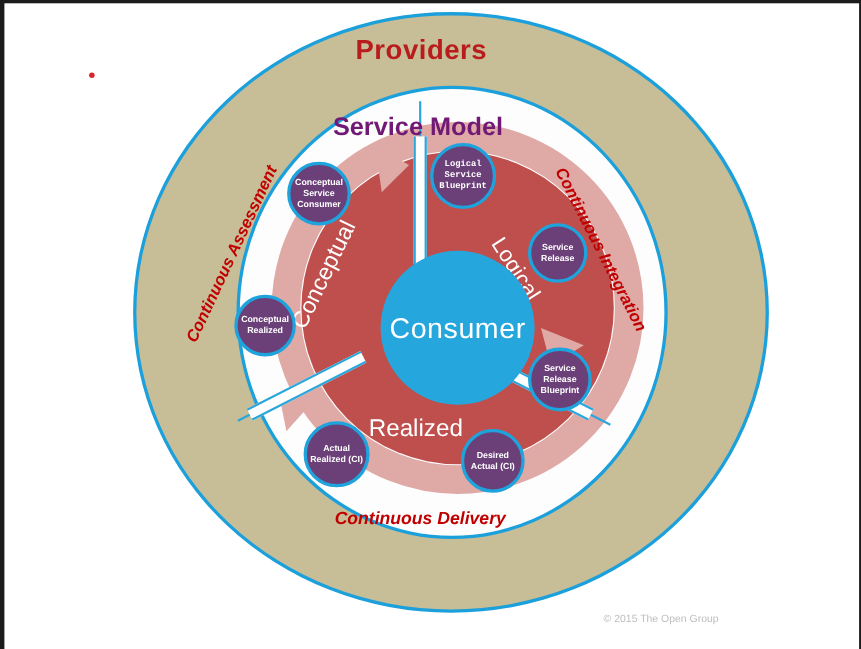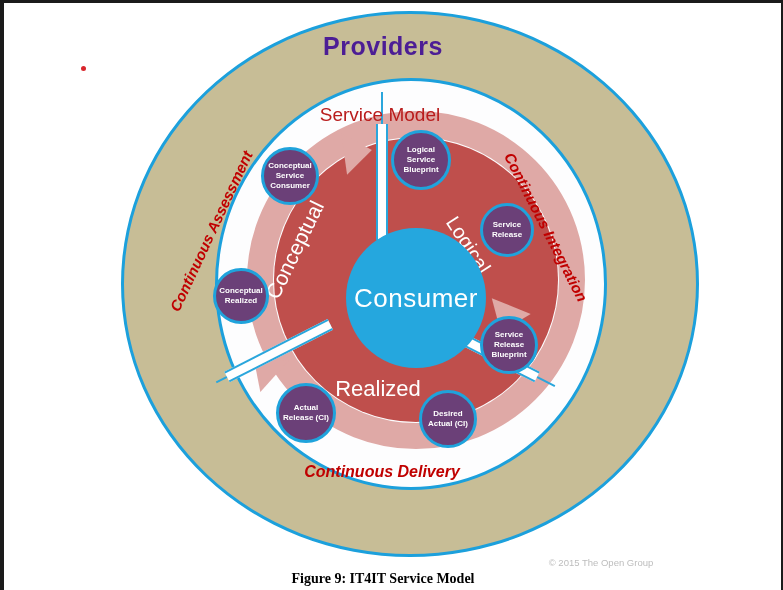--- a/index.html
+++ b/index.html
@@ -41,23 +41,23 @@
   .divider .line { position:absolute; left:58px; top:-1px; height:2px; background:#2aa6dc; }
   .divider .band { position:absolute; left:58px; top:-6px; width:116px; height:12px;
                    background:#ffffff; border-top:2px solid #2aa6dc; border-bottom:2px solid #2aa6dc; }
   .divider-up    { transform:rotate(-90deg); }
   .divider-dr    { transform:rotate(27deg); }
   .divider-dl    { transform:rotate(153deg); }
 
   
   .txt { position:absolute; white-space:nowrap; transform:translate(-50%,-50%); }
   .providers-label { left:383px; top:46px; font-size:25px; font-weight:bold;
-                     color:#4c1d95; letter-spacing:0.5px; z-index:10;text-align:right; }
-  .service-model-label { left:380px; top:115px; font-size:19px; font-weight:normal;
-                     color:#b91c1c; z-index:10; }
+                     color:#b91c1c; letter-spacing:0.5px; z-index:10;text-align:right; }
+  .service-model-label { left:380px; top:115px; font-size:23px; font-weight:bold;
+                     color:#701a75; z-index:10; }
 
   
   .phase { position:absolute; color:#ffffff; z-index:7; white-space:nowrap; }
   .phase-conceptual { left:295px; top:250px; font-size:21px;
                       transform:translate(-50%,-50%) rotate(-64deg); }
   .phase-logical    { left:468px; top:245px; font-size:20px;
                       transform:translate(-50%,-50%) rotate(57deg); }
   .phase-realized   { left:378px; top:389px; font-size:22px;
                       transform:translate(-50%,-50%); }
 
@@ -70,21 +70,21 @@
                  transform:translate(-50%,-50%) rotate(63deg); }
   .flow-bottom { left:382px; top:472px; font-size:16px;
                  transform:translate(-50%,-50%);text-align:center; }
 
   
   .node { position:absolute; border-radius:50%; background:#6b4078;
           border:3px solid #1fa3dc; z-index:9; display:flex; align-items:center;
           justify-content:center; text-align:center; }
   .node .node-label { color:#ffffff; font-size:8px; font-weight:bold; line-height:1.25; width:50px; }
   .node-csb { left:261px; top:147px; width:58px; height:58px; }
-  .node-lsb { left:391px; top:130px; width:60px; height:60px; }
+  .node-lsb { left:391px; top:130px; width:60px; height:60px;font-family:Liberation Mono, monospace; }
   .node-sr  { left:480px; top:203px; width:54px; height:54px; }
   .node-srb { left:480px; top:316px; width:58px; height:58px; }
   .node-cs  { left:213px; top:268px; width:56px; height:56px; }
   .node-as  { left:276px; top:383px; width:60px; height:60px; }
   .node-ds  { left:419px; top:390px; width:58px; height:58px; }
 
   .copyright { position:absolute; left:601px; top:557px; transform:translateX(-50%);
                color:#bdbdbd; font-size:9.5px; white-space:nowrap; z-index:11; }
   .caption   { position:absolute; left:383px; top:571px; transform:translateX(-50%);
                font-family:"Liberation Serif", serif; font-weight:bold; font-size:14px;
@@ -149,24 +149,23 @@
     <div class="node node-sr">
       <span class="node-label">Service Release</span>
     </div>
     <div class="node node-srb">
       <span class="node-label">Service Release Blueprint</span>
     </div>
     <div class="node node-cs">
       <span class="node-label">Conceptual Realized</span>
     </div>
     <div class="node node-as">
-      <span class="node-label">Actual Release (CI)</span>
+      <span class="node-label">Actual Realized (CI)</span>
     </div>
     <div class="node node-ds">
       <span class="node-label">Desired Actual (CI)</span>
     </div>
 
   </div>
 
   <div class="copyright">© 2015 The Open Group</div>
-  <div class="caption">Figure 9: IT4IT Service Model</div>
 
 </div>
 
 </body></html>

